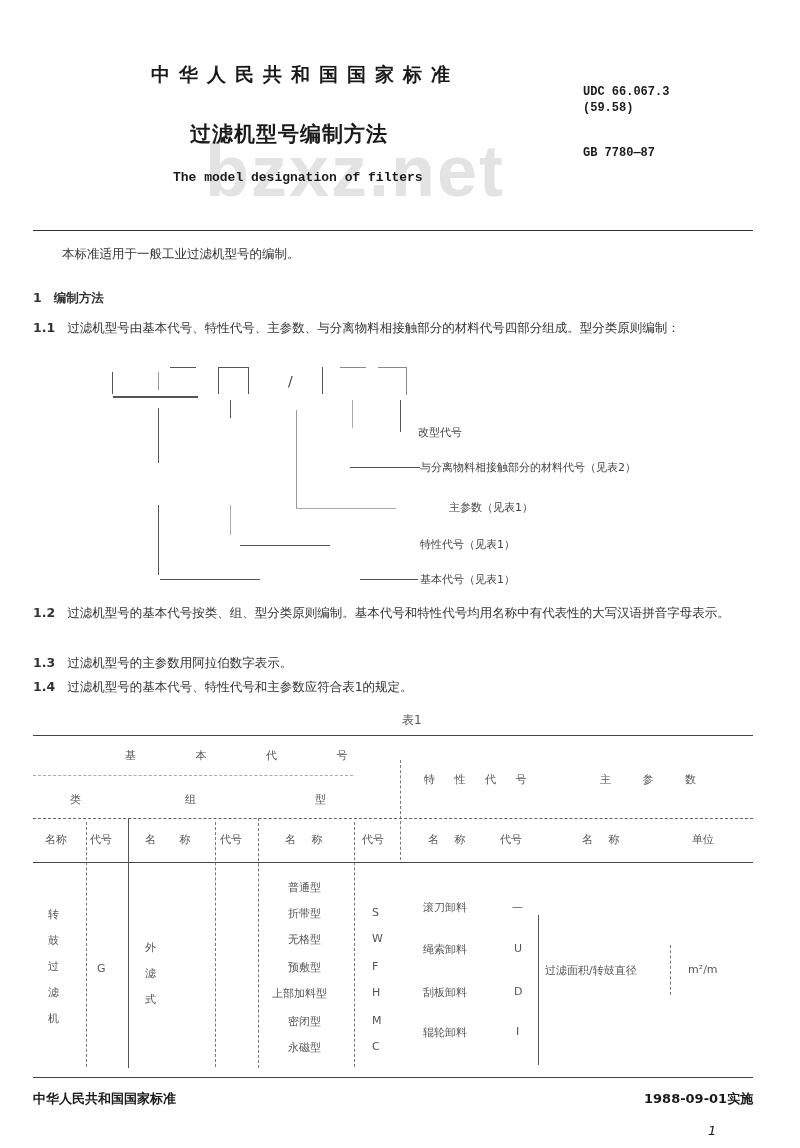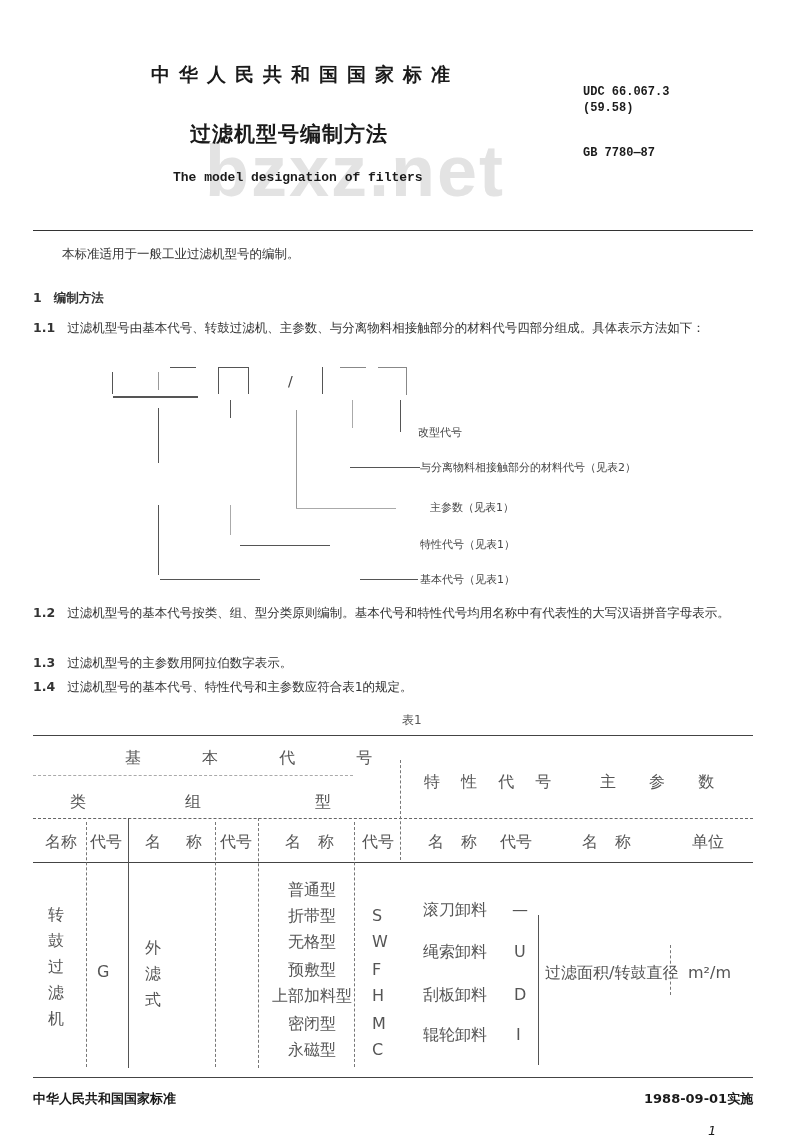--- a/index.html
+++ b/index.html
@@ -13,21 +13,21 @@
   .en-title{left:173px;top:170px;font-family:"Liberation Mono","DejaVu Sans Mono",monospace;font-size:13px;font-weight:bold;}
   .watermark{left:205px;top:130px;font-family:"Liberation Sans",sans-serif;font-size:72px;font-weight:bold;color:#e3e3e3;letter-spacing:2px;}
   .rule{height:0;border-top:1.5px solid #333;}
   .para{font-size:12.5px;color:#333;line-height:22px;}
   .sec{font-weight:bold;}
   .num{font-weight:bold;margin-right:12px;}
   
   .dg-line{position:absolute;background:#555;}
   .dg-label{position:absolute;font-size:11px;color:#444;white-space:nowrap;}
   
-  .tcell{position:absolute;font-size:16px;color:#555;white-space:nowrap;}
+  .tcell{position:absolute;font-size:11px;color:#555;white-space:nowrap;}
   .vline{position:absolute;width:0;border-left:1px dashed #777;}
   .vline.solid{border-left:1.2px solid #555;}
   .hline{position:absolute;height:0;border-top:1px dashed #666;}
   .hline.solid{border-top:1.3px solid #444;}
   .footer-l{left:33px;top:1090px;font-size:13px;font-weight:bold;}
   .footer-r{left:644px;top:1090px;font-size:13px;font-weight:bold;}
   .pageno{left:708px;top:1123px;font-size:13px;font-style:italic;}
 </style>
 </head>
 <body>
@@ -44,21 +44,21 @@
 
 <div class="abs rule" style="left:33px;top:230px;width:720px;"></div>
 
 <div class="abs para" style="left:62px;top:243px;">本标准适用于一般工业过滤机型号的编制。</div>
 
 <div class="abs para sec" style="left:33px;top:287px;">
   <span class="num">1</span><span>编制方法</span>
 </div>
 
 <div class="abs para" style="left:33px;top:317px;width:720px;">
-  <span class="num">1.1</span><span>过滤机型号由基本代号、转鼓过滤机、主参数、与分离物料相接触部分的材料代号四部分组成。具体表示方法如下：</span>
+  <span class="num">1.1</span><span>过滤机型号由基本代号、特性代号、主参数、与分离物料相接触部分的材料代号四部分组成。型分类原则编制：</span>
 </div>
 
 <div>
 
   <div class="dg-line" style="left:112px;top:372px;width:1px;height:22px;"></div>
   <div class="dg-line" style="left:113px;top:396px;width:85px;height:1.5px;"></div>
   <div class="dg-line" style="left:158px;top:372px;width:1px;height:18px;background:#999"></div>
   <div class="dg-line" style="left:170px;top:367px;width:26px;height:1px;"></div>
   <div class="dg-line" style="left:218px;top:367px;width:30px;height:1px;"></div>
   <div class="dg-line" style="left:218px;top:367px;width:1px;height:27px;"></div>
@@ -77,21 +77,21 @@
   <div class="dg-line" style="left:230px;top:400px;width:1px;height:18px;"></div>
   <div class="dg-line" style="left:230px;top:505px;width:1px;height:30px;background:#aaa"></div>
   <div class="dg-line" style="left:240px;top:545px;width:90px;height:1px;"></div>
   <div class="dg-line" style="left:158px;top:408px;width:1px;height:55px;"></div>
   <div class="dg-line" style="left:158px;top:505px;width:1px;height:70px;"></div>
   <div class="dg-line" style="left:160px;top:579px;width:100px;height:1px;"></div>
   <div class="dg-line" style="left:360px;top:579px;width:58px;height:1px;"></div>
 
   <div class="dg-label" style="left:418px;top:425px;">改型代号</div>
   <div class="dg-label" style="left:420px;top:460px;">与分离物料相接触部分的材料代号（见表2）</div>
-  <div class="dg-label" style="left:430px;top:500px;text-align:center;">主参数（见表1）</div>
+  <div class="dg-label" style="left:449px;top:500px;text-align:center;">主参数（见表1）</div>
   <div class="dg-label" style="left:420px;top:537px;">特性代号（见表1）</div>
   <div class="dg-label" style="left:420px;top:572px;">基本代号（见表1）</div>
 </div>
 
 <div class="abs para" style="left:33px;top:602px;width:720px;">
   <span class="num">1.2</span><span>过滤机型号的基本代号按类、组、型分类原则编制。基本代号和特性代号均用名称中有代表性的大写汉语拼音字母表示。</span>
 </div>
 <div class="abs para" style="left:33px;top:652px;">
   <span class="num">1.3</span><span>过滤机型号的主参数用阿拉伯数字表示。</span>
 </div>

